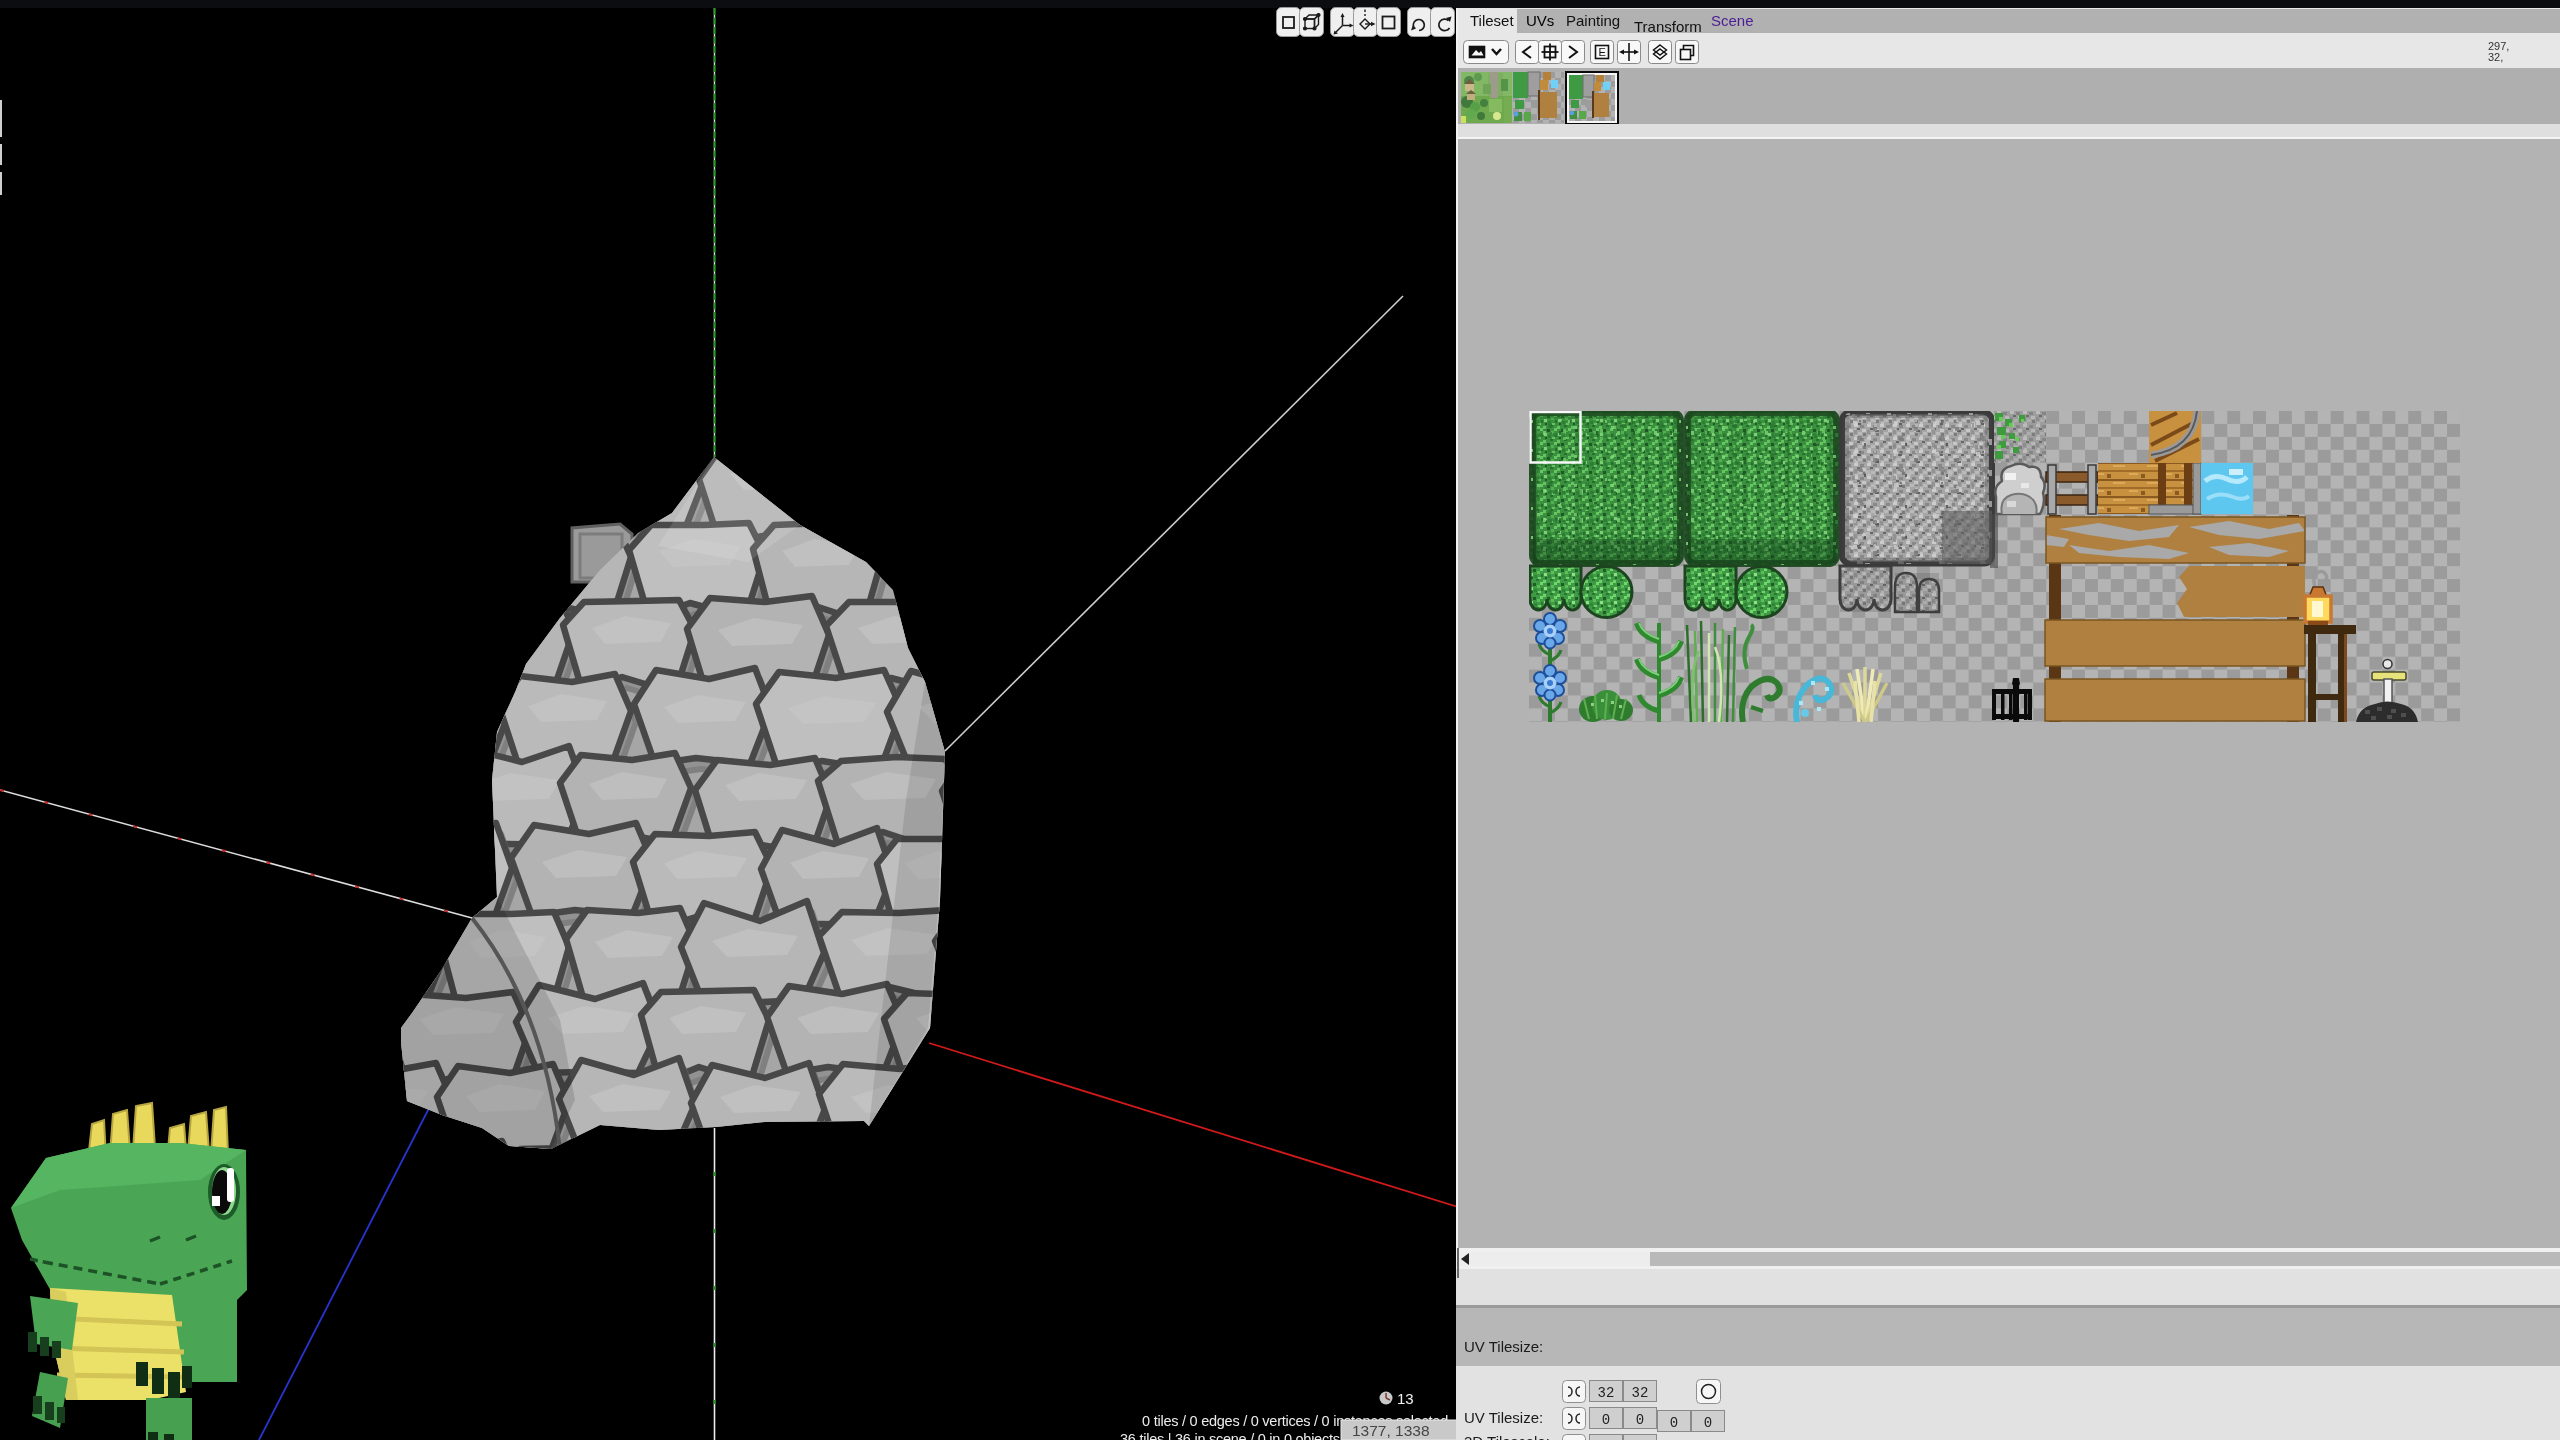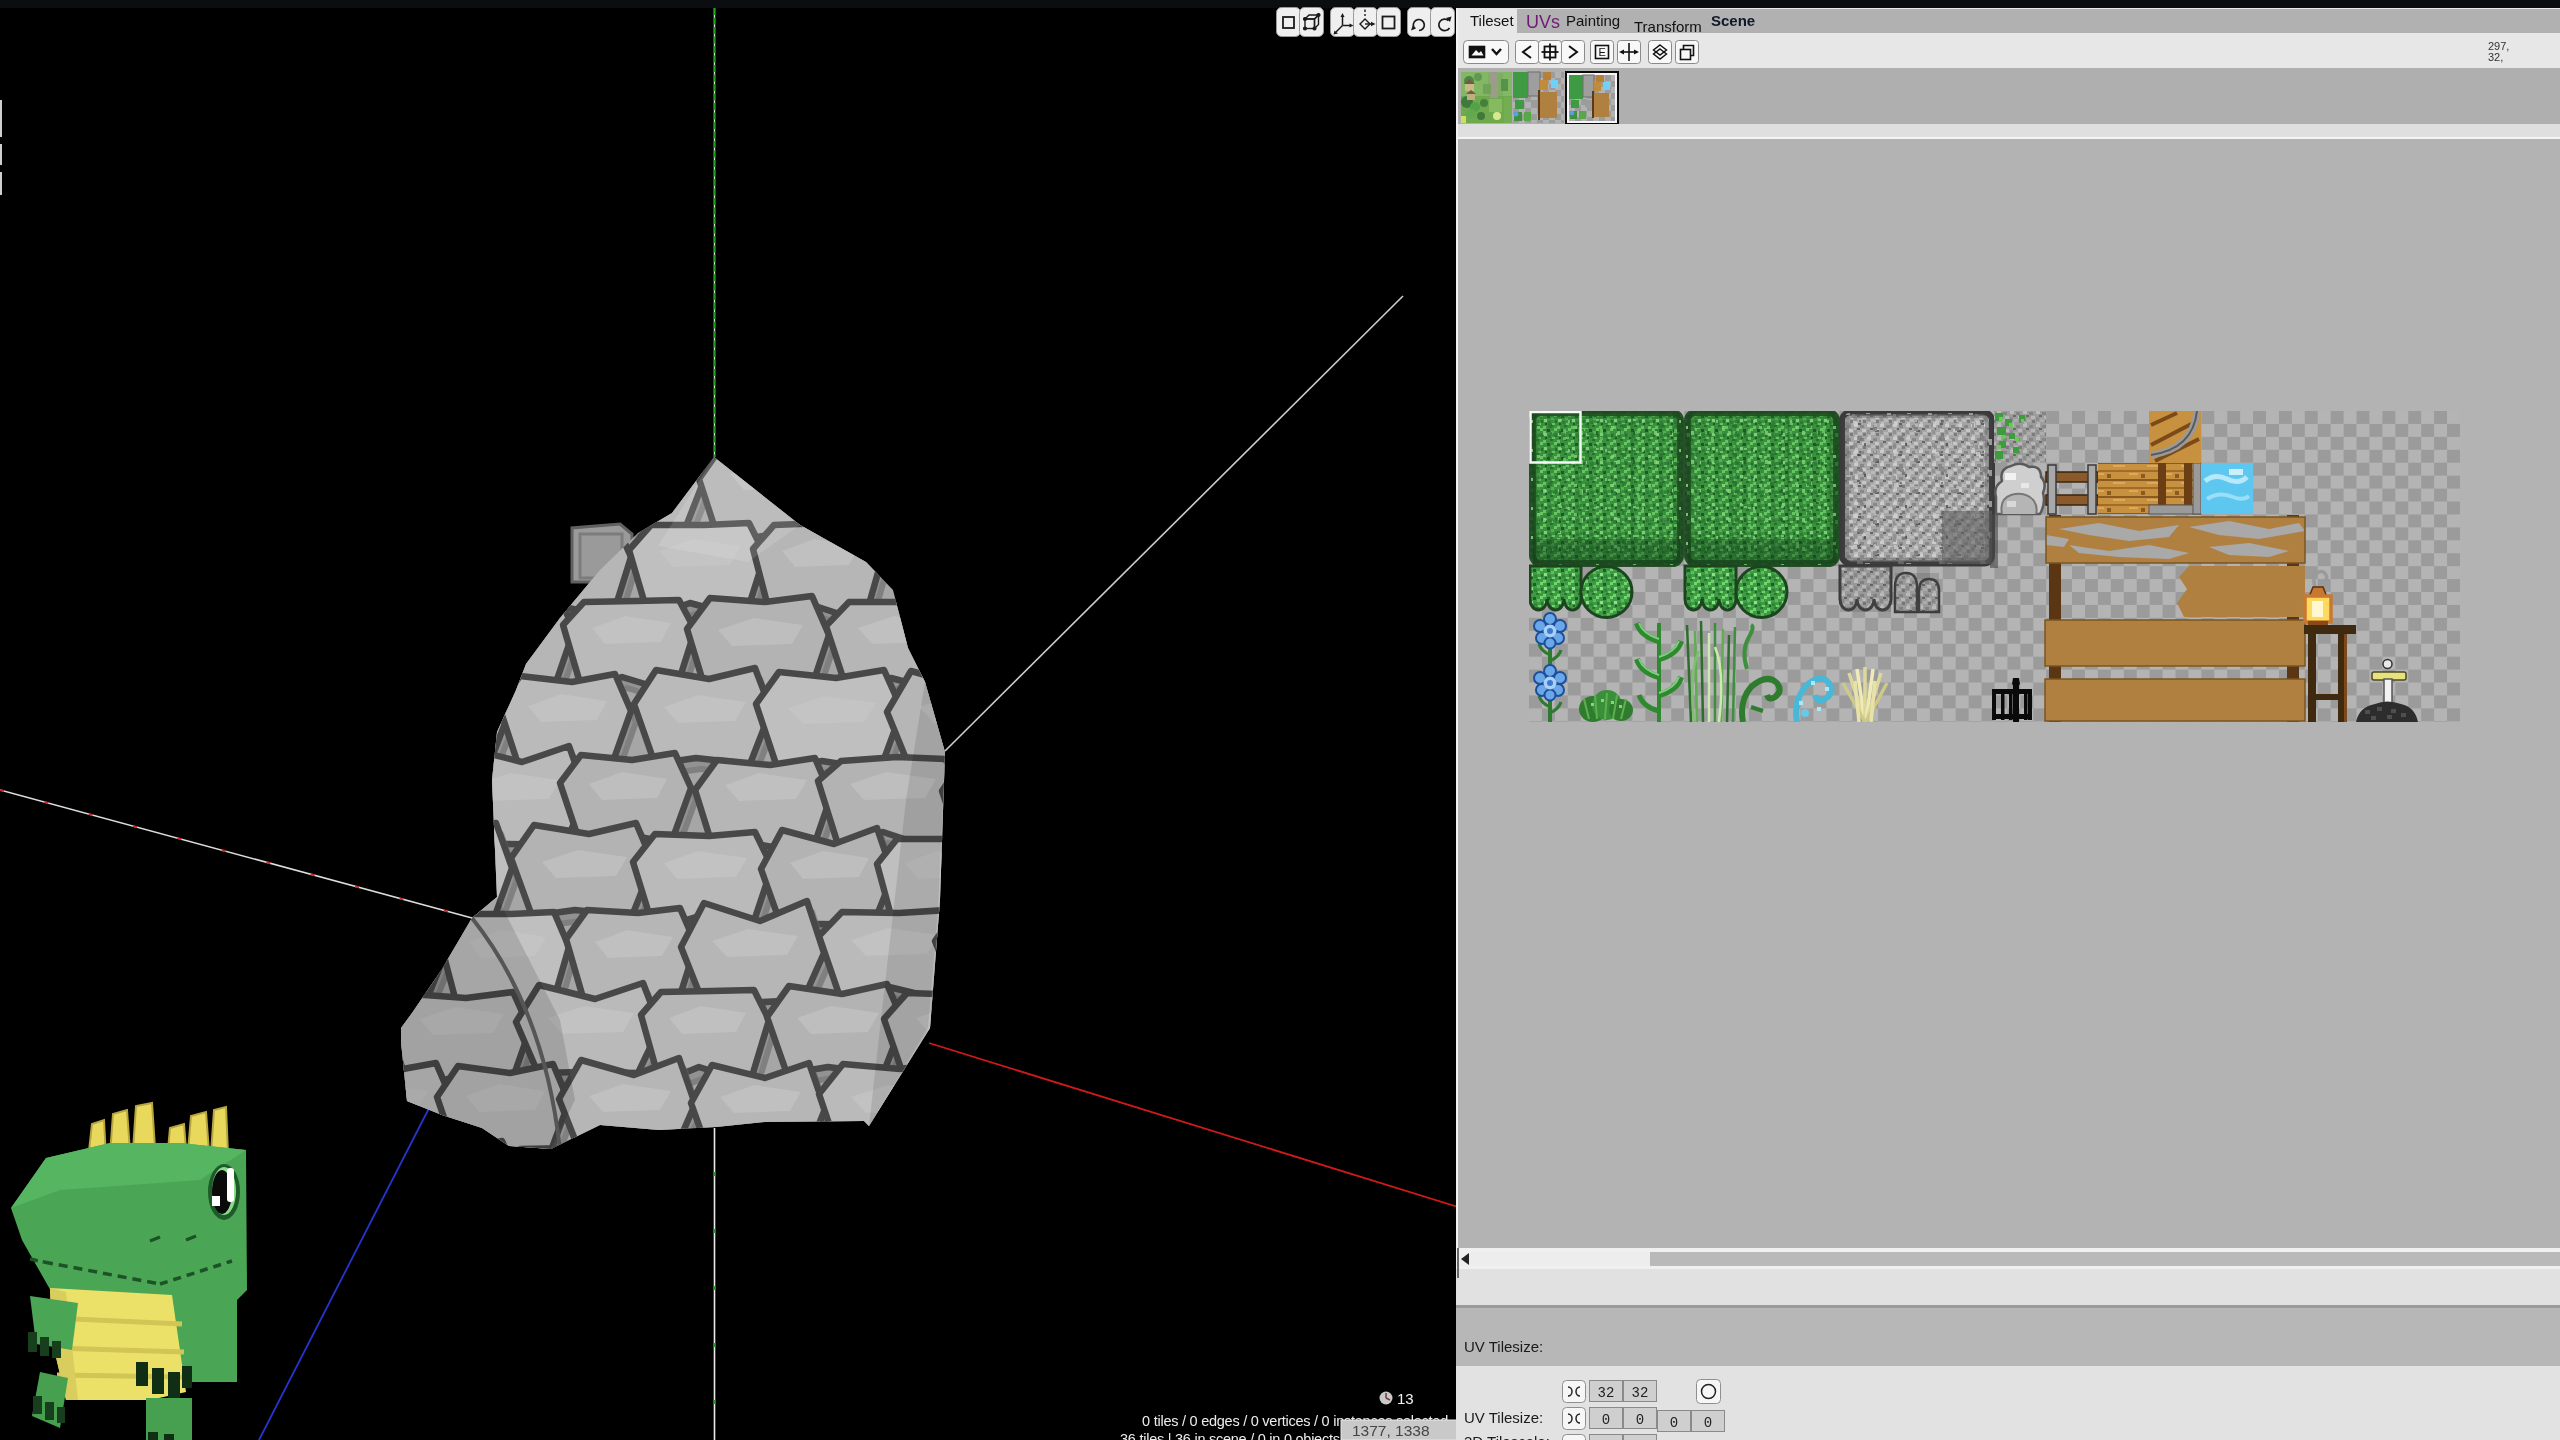--- a/index.html
+++ b/index.html
@@ -10,24 +10,24 @@
 </head>
 <body>
 
 <div class="abs" style="left:0;top:0;width:2560px;height:8px;background:#0c0d10;"></div>
 
 <div class="abs" style="left:1456px;top:8px;width:1304px;height:1432px;background:#b3b3b3;">
 
   <div class="abs" style="left:0;top:0;width:1104px;height:25px;background:#b1b1b1;border-top:1px solid #e9e9e9;"></div>
   <div class="abs" style="left:2px;top:0;width:59px;height:25px;background:#e7e7e7;"></div>
   <div class="abs" style="left:14px;top:4px;font-size:15px;color:#111;">Tileset</div>
-  <div class="abs" style="left:70px;top:4px;font-size:18px;color:#701a75;">UVs</div>
+  <div class="abs" style="left:70px;top:4px;font-size:15px;color:#000000;">UVs</div>
   <div class="abs" style="left:110px;top:4px;font-size:15px;color:#111;">Painting</div>
   <div class="abs" style="left:178px;top:4px;font-size:15px;color:#111;margin-top:6px;">Transform</div>
-  <div class="abs" style="left:255px;top:4px;font-size:15px;color:#0f172a;font-weight:bold;">Scene</div>
+  <div class="abs" style="left:255px;top:4px;font-size:15px;color:#4c1d95;">Scene</div>
 
   <div class="abs" style="left:0;top:25px;width:1104px;height:35px;background:#e7e7e7;"></div>
   <div class="abs" style="left:1032px;top:33px;width:40px;font-size:11px;color:#333;text-align:left;line-height:11px;">297,<br>32,</div>
   <div id="rtoolbar">
   <svg width="260" height="30" style="position:absolute;left:0px;top:30px;">
     <g fill="#f8f8f8" stroke="#8a8a8a" stroke-width="1">
       <rect x="7.5" y="2.5" width="45" height="23" rx="4"></rect>
       <rect x="59.5" y="2.5" width="23" height="23" rx="3"></rect>
       <rect x="82.5" y="2.5" width="23" height="23" rx="3"></rect>
       <rect x="105.5" y="2.5" width="23" height="23" rx="3"></rect>

